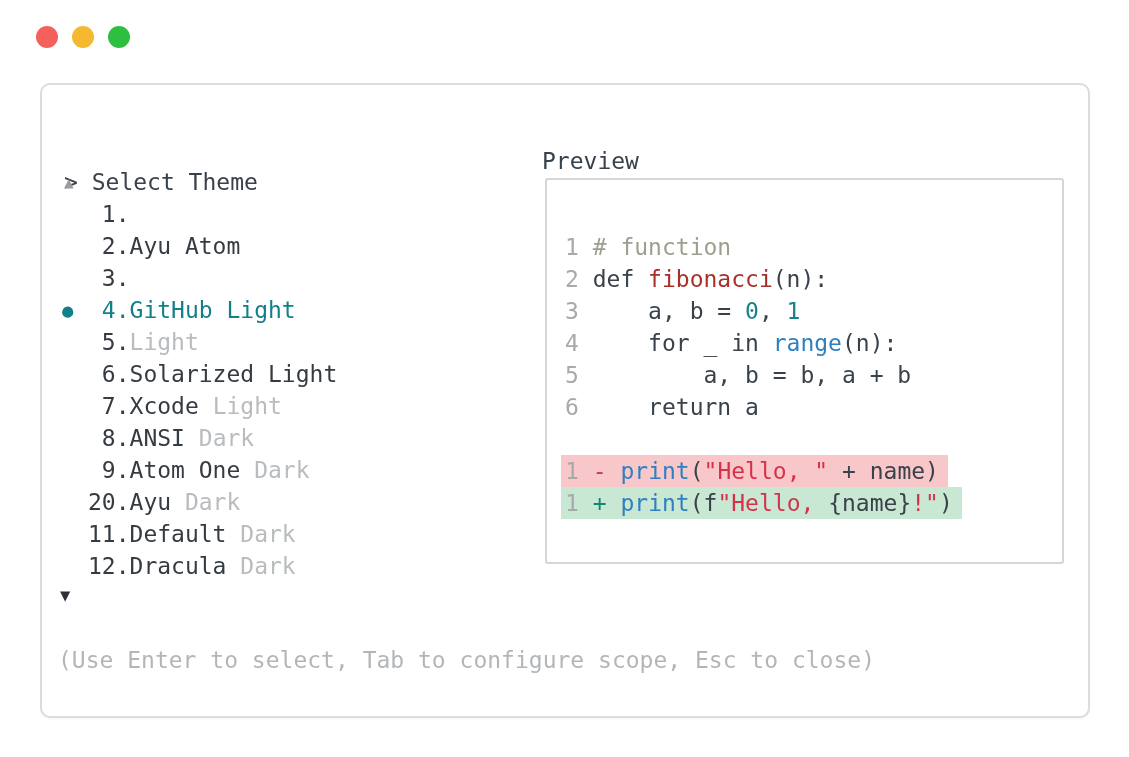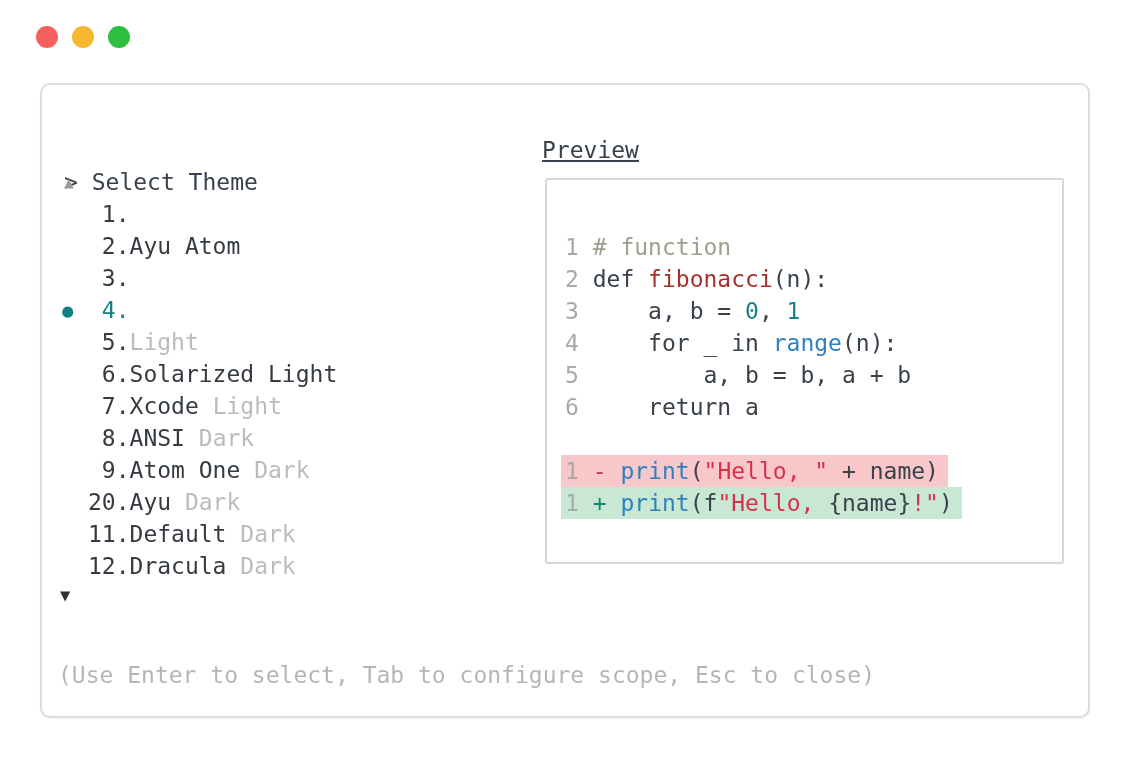--- a/index.html
+++ b/index.html
@@ -3,31 +3,31 @@
 <meta charset="utf-8">
 <style>
   html,body{margin:0;padding:0;background:#ffffff;width:1129px;height:757px;overflow:hidden;
     font-family:"DejaVu Sans Mono","Liberation Mono",monospace;}
   .traffic-lights{position:absolute;left:36px;top:26px;display:flex;gap:14px;}
   .tl{width:22px;height:22px;border-radius:50%;}
   .dialog{position:absolute;left:40px;top:83px;width:1046px;height:631px;background:#fff;
     border:2px solid #dcdcdc;border-radius:10px;box-shadow:0 1px 2px rgba(0,0,0,0.04);}
   .mono{font-size:23px;line-height:32px;color:var(--token-plain);}
   .select-title{position:absolute;left:22px;top:65px;margin-top:16px;}
-  .preview-label{position:absolute;left:500px;top:49px;text-decoration:underline;}
+  .preview-label{position:absolute;left:500px;top:60px;}
   .scroll-up{position:absolute;left:22px;top:82px;font-size:16px;line-height:32px;color:var(--scroll-up);}
   .scroll-down{position:absolute;left:18px;top:494px;font-size:17px;line-height:32px;color:var(--scroll-down);}
   .theme-list{position:absolute;left:20px;top:113px;}
   .theme-row{display:flex;height:32px;align-items:center;white-space:pre;font-size:23px;color:var(--list-main);}
   .theme-row .bullet{width:26px;color:var(--accent);font-size:19px;visibility:hidden;}
   .theme-row.selected .bullet{visibility:visible;}
   .theme-row.selected .num,.theme-row.selected .main,.theme-row.selected .dim{color:var(--accent);}
   .theme-row .num{display:inline-block;width:3ch;text-align:right;}
   .theme-row .dim{color:var(--list-dim);}
-  .hint{position:absolute;left:16px;top:574px;color:var(--hint);}
+  .hint{position:absolute;left:16px;top:559px;color:var(--hint);}
   .preview-box{position:absolute;left:503px;top:93px;width:515px;height:382px;
     border:2px solid #d6d6d6;border-radius:3px;background:#fff;}
   .code{position:absolute;left:18px;top:51px;white-space:pre;font-size:23px;line-height:32px;}
   .code-line{height:32px;}
   .code-gap{height:32px;}
   .ln{color:var(--token-ln);}
   .tok-plain{color:var(--token-plain);} .tok-comment{color:var(--token-comment);margin-top:18px;}
   .tok-fn{color:var(--token-fn);} .tok-num{color:var(--token-num);}
   .tok-blue{color:var(--token-blue);} .tok-string{color:var(--token-string);}
   .sign-minus{color:var(--diff-minus);} .sign-plus{color:var(--diff-plus);}
@@ -45,21 +45,21 @@
 <div class="dialog">
   <div class="mono select-title">&gt; Select Theme</div>
   <div class="mono preview-label">Preview</div>
 
   <div class="scroll-up">▲</div>
 
   <div class="theme-list">
       <div class="theme-row"><span class="bullet">●</span><span class="num">1.</span> </div>
       <div class="theme-row"><span class="bullet">●</span><span class="num">2.</span> <span class="main">Ayu Atom</span></div>
       <div class="theme-row"><span class="bullet">●</span><span class="num">3.</span> </div>
-      <div class="theme-row selected"><span class="bullet">●</span><span class="num">4.</span> </div>
+      <div class="theme-row selected"><span class="bullet">●</span><span class="num">4.</span> <span class="main">GitHub Light</span></div>
       <div class="theme-row"><span class="bullet">●</span><span class="num">5.</span> <span class="dim">Light</span></div>
       <div class="theme-row"><span class="bullet">●</span><span class="num">6.</span> <span class="main">Solarized Light</span></div>
       <div class="theme-row"><span class="bullet">●</span><span class="num">7.</span> <span class="main">Xcode </span><span class="dim">Light</span></div>
       <div class="theme-row"><span class="bullet">●</span><span class="num">8.</span> <span class="main">ANSI </span><span class="dim">Dark</span></div>
       <div class="theme-row"><span class="bullet">●</span><span class="num">9.</span> <span class="main">Atom One </span><span class="dim">Dark</span></div>
       <div class="theme-row"><span class="bullet">●</span><span class="num">20.</span> <span class="main">Ayu </span><span class="dim">Dark</span></div>
       <div class="theme-row"><span class="bullet">●</span><span class="num">11.</span> <span class="main">Default </span><span class="dim">Dark</span></div>
       <div class="theme-row"><span class="bullet">●</span><span class="num">12.</span> <span class="main">Dracula </span><span class="dim">Dark</span></div>
     </div>
 

